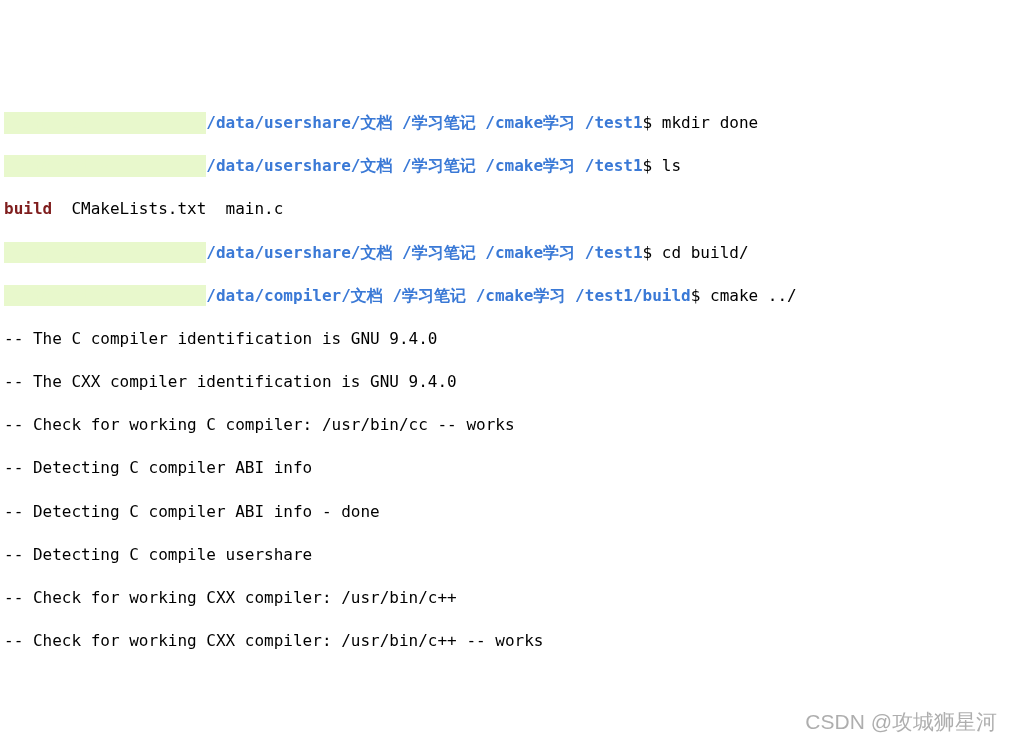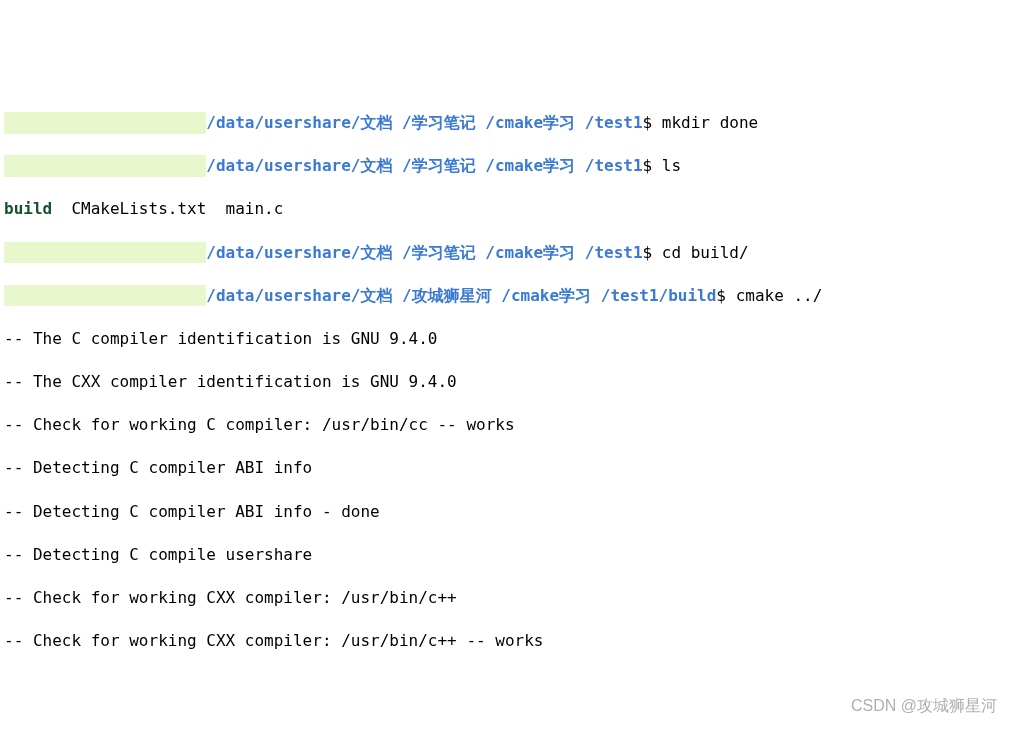--- a/index.html
+++ b/index.html
@@ -30,47 +30,47 @@
     }
     .path {
       color: #3a79d6;
       font-weight: bold;
       margin-top: 28px;
     }
     .dollar {
       color: #000000;
     }
     .dir {
-      color: #14532d;
+      color: #7f1d1d;
       font-weight: bold;
     }
     .watermark {
       position: absolute;
       right: 14px;
-      bottom: 20px;
+      bottom: 1px;
       color: rgba(120,120,120,0.6);
       font-family: sans-serif;
-      font-size: 16px;
+      font-size: 21px;
       pointer-events: none;
     }
     .term {
       display: block;
     }
   </style>
 </head>
 <body>
 
 
 
 <div class="term">
 <span class="line"><span class="redact">user@host:~          </span><span class="path">/data/usershare/文档 /学习笔记 /cmake学习 /test1</span><span class="dollar">$</span> <span>mkdir done</span></span>
 <span class="line"><span class="redact">user@host:~          </span><span class="path">/data/usershare/文档 /学习笔记 /cmake学习 /test1</span><span class="dollar">$</span> <span>ls</span></span>
 <span class="line"><span class="dir">build</span><span>  </span><span>CMakeLists.txt</span><span>  </span><span>main.c</span></span>
 <span class="line"><span class="redact">user@host:~          </span><span class="path">/data/usershare/文档 /学习笔记 /cmake学习 /test1</span><span class="dollar">$</span> <span>cd build/</span></span>
-<span class="line"><span class="redact">user@host:~          </span><span class="path">/data/usershare/文档 /攻城狮星河 /cmake学习 /test1/build</span><span class="dollar">$</span> <span>cmake ../</span></span>
+<span class="line"><span class="redact">user@host:~          </span><span class="path">/data/compiler/文档 /学习笔记 /cmake学习 /test1/build</span><span class="dollar">$</span> <span>cmake ../</span></span>
 <span class="line">-- The C compiler identification is GNU 9.4.0</span>
 <span class="line">-- The CXX compiler identification is GNU 9.4.0</span>
 <span class="line">-- Check for working C compiler: /usr/bin/cc -- works</span>
 <span class="line">-- Detecting C compiler ABI info</span>
 <span class="line">-- Detecting C compiler ABI info - done</span>
 <span class="line">-- Detecting C compile usershare</span>
 <span class="line">-- Check for working CXX compiler: /usr/bin/c++</span>
 <span class="line">-- Check for working CXX compiler: /usr/bin/c++ -- works</span>
 
 

